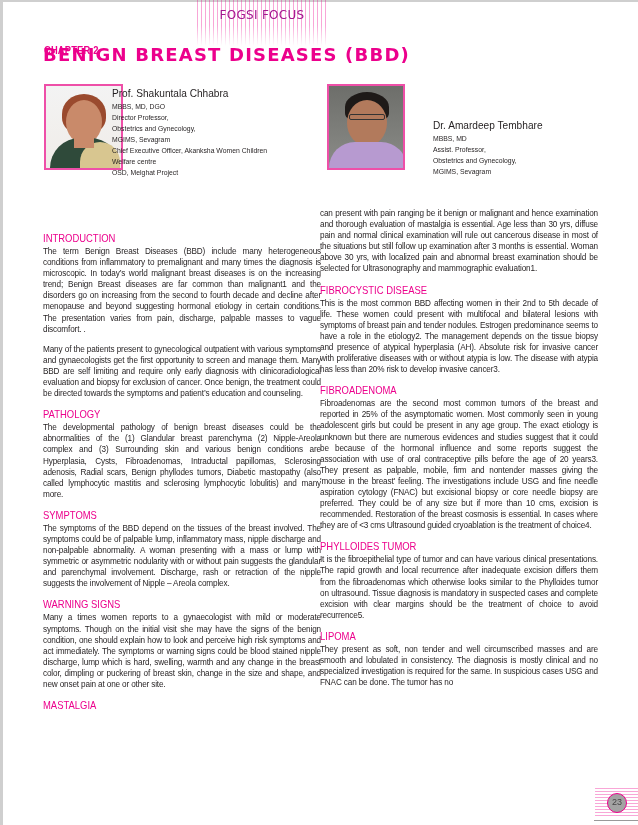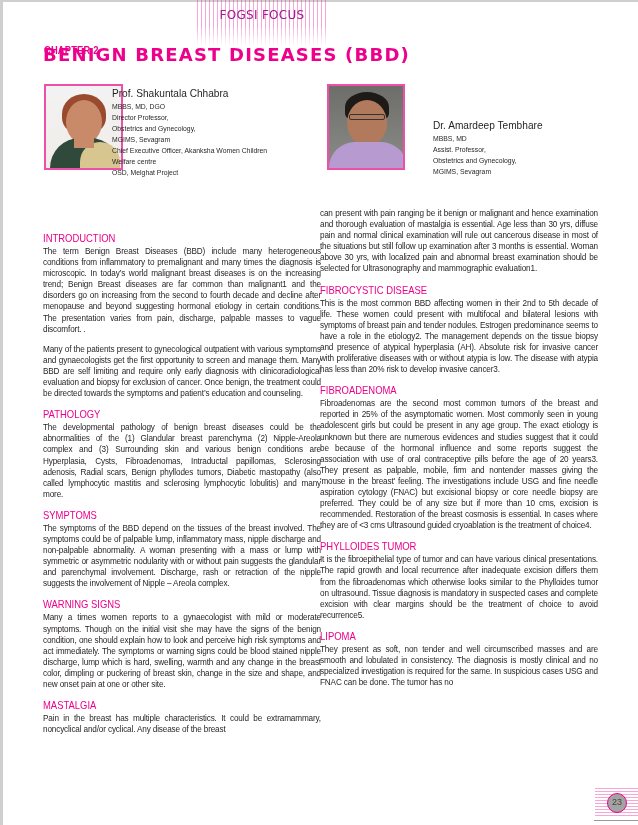--- a/index.html
+++ b/index.html
@@ -86,21 +86,20 @@
   <div class="heading">PATHOLOGY</div>
   <p class="para">The developmental pathology of benign breast diseases could be the abnormalities of the (1) Glandular breast parenchyma  (2) Nipple-Areola complex and (3) Surrounding skin and various benign conditions are Hyperplasia, Cysts, Fibroadenomas, Intraductal papillomas, Sclerosing adenosis, Radial scars, Benign phyllodes tumors,  Diabetic mastopathy (also called lymphocytic mastitis and sclerosing lymphocytic lobulitis) and many more.</p>
   <div class="gap-md"></div>
   <div class="heading">SYMPTOMS</div>
   <p class="para">The symptoms of the BBD depend on the tissues of the breast involved. The symptoms could be of palpable lump, inflammatory mass, nipple discharge and non-palpable abnormality. A woman presenting with a mass or lump with symmetric or asymmetric nodularity with or without pain suggests the glandular and parenchymal involvement. Discharge, rash or retraction of the nipple suggests the involvement of Nipple – Areola complex.</p>
   <div class="gap-md"></div>
   <div class="heading">WARNING SIGNS</div>
   <p class="para">Many a times women reports to a gynaecologist with mild or moderate symptoms. Though on the initial visit she may have the signs of the benign condition, one should explain how to look and perceive high risk symptoms and act immediately. The symptoms or warning signs could be blood stained nipple discharge, lump which is hard, swelling, warmth and any change in the breast color, dimpling or puckering of breast skin, change in the size and shape, and new onset pain at one or other site.</p>
   <div class="gap-md"></div>
   <div class="heading">MASTALGIA</div>
-  <p class="para">Pain in the breast has multiple characteristics. It could be extramammary, noncyclical and/or cyclical. Any disease of the breast</p>
 </div>
 
 <div class="col col-right">
   <p class="para">can present with pain ranging be it benign or malignant and hence examination and thorough evaluation of mastalgia is essential. Age less than 30 yrs, diffuse pain and normal clinical examination will rule out cancerous disease in most of the situations but still follow up examination after 3 months is essential. Woman above 30 yrs, with localized pain and abnormal breast examination should be selected for Ultrasonography and mammographic evaluation1.</p>
   <div class="gap-md"></div>
   <div class="heading">FIBROCYSTIC DISEASE</div>
   <p class="para">This is the most common BBD affecting women in their 2nd to 5th decade of life. These women could present with multifocal and bilateral lesions with symptoms of breast pain and tender nodules. Estrogen predominance seems to have a role in the etiology2. The management depends on the tissue biopsy and presence of atypical hyperplasia (AH). Absolute risk for invasive cancer with proliferative diseases with or without atypia is low. The disease with atypia has less than 20% risk to develop invasive cancer3.</p>
   <div class="gap-md"></div>
   <div class="heading">FIBROADENOMA</div>
   <p class="para">Fibroadenomas are the second most common tumors of the breast and reported in 25% of the asymptomatic women. Most commonly seen in young adolescent girls but could be present in any age group. The exact etiology is unknown but there are numerous evidences and studies suggest that it could be because of the hormonal influence and some reports suggest the association with use of oral contraceptive pills before the age of 20 years3. They present as palpable, mobile, firm and nontender masses giving the 'mouse in the breast' feeling. The investigations include USG and fine needle aspiration cytology (FNAC) but excisional biopsy or core needle biopsy are preferred. They could be of any size but if more than 10 cms, excision is recommended. Restoration of the breast cosmosis is essential. In cases where they are of &lt;3 cms Ultrasound guided cryoablation is the treatment of choice4.</p>

